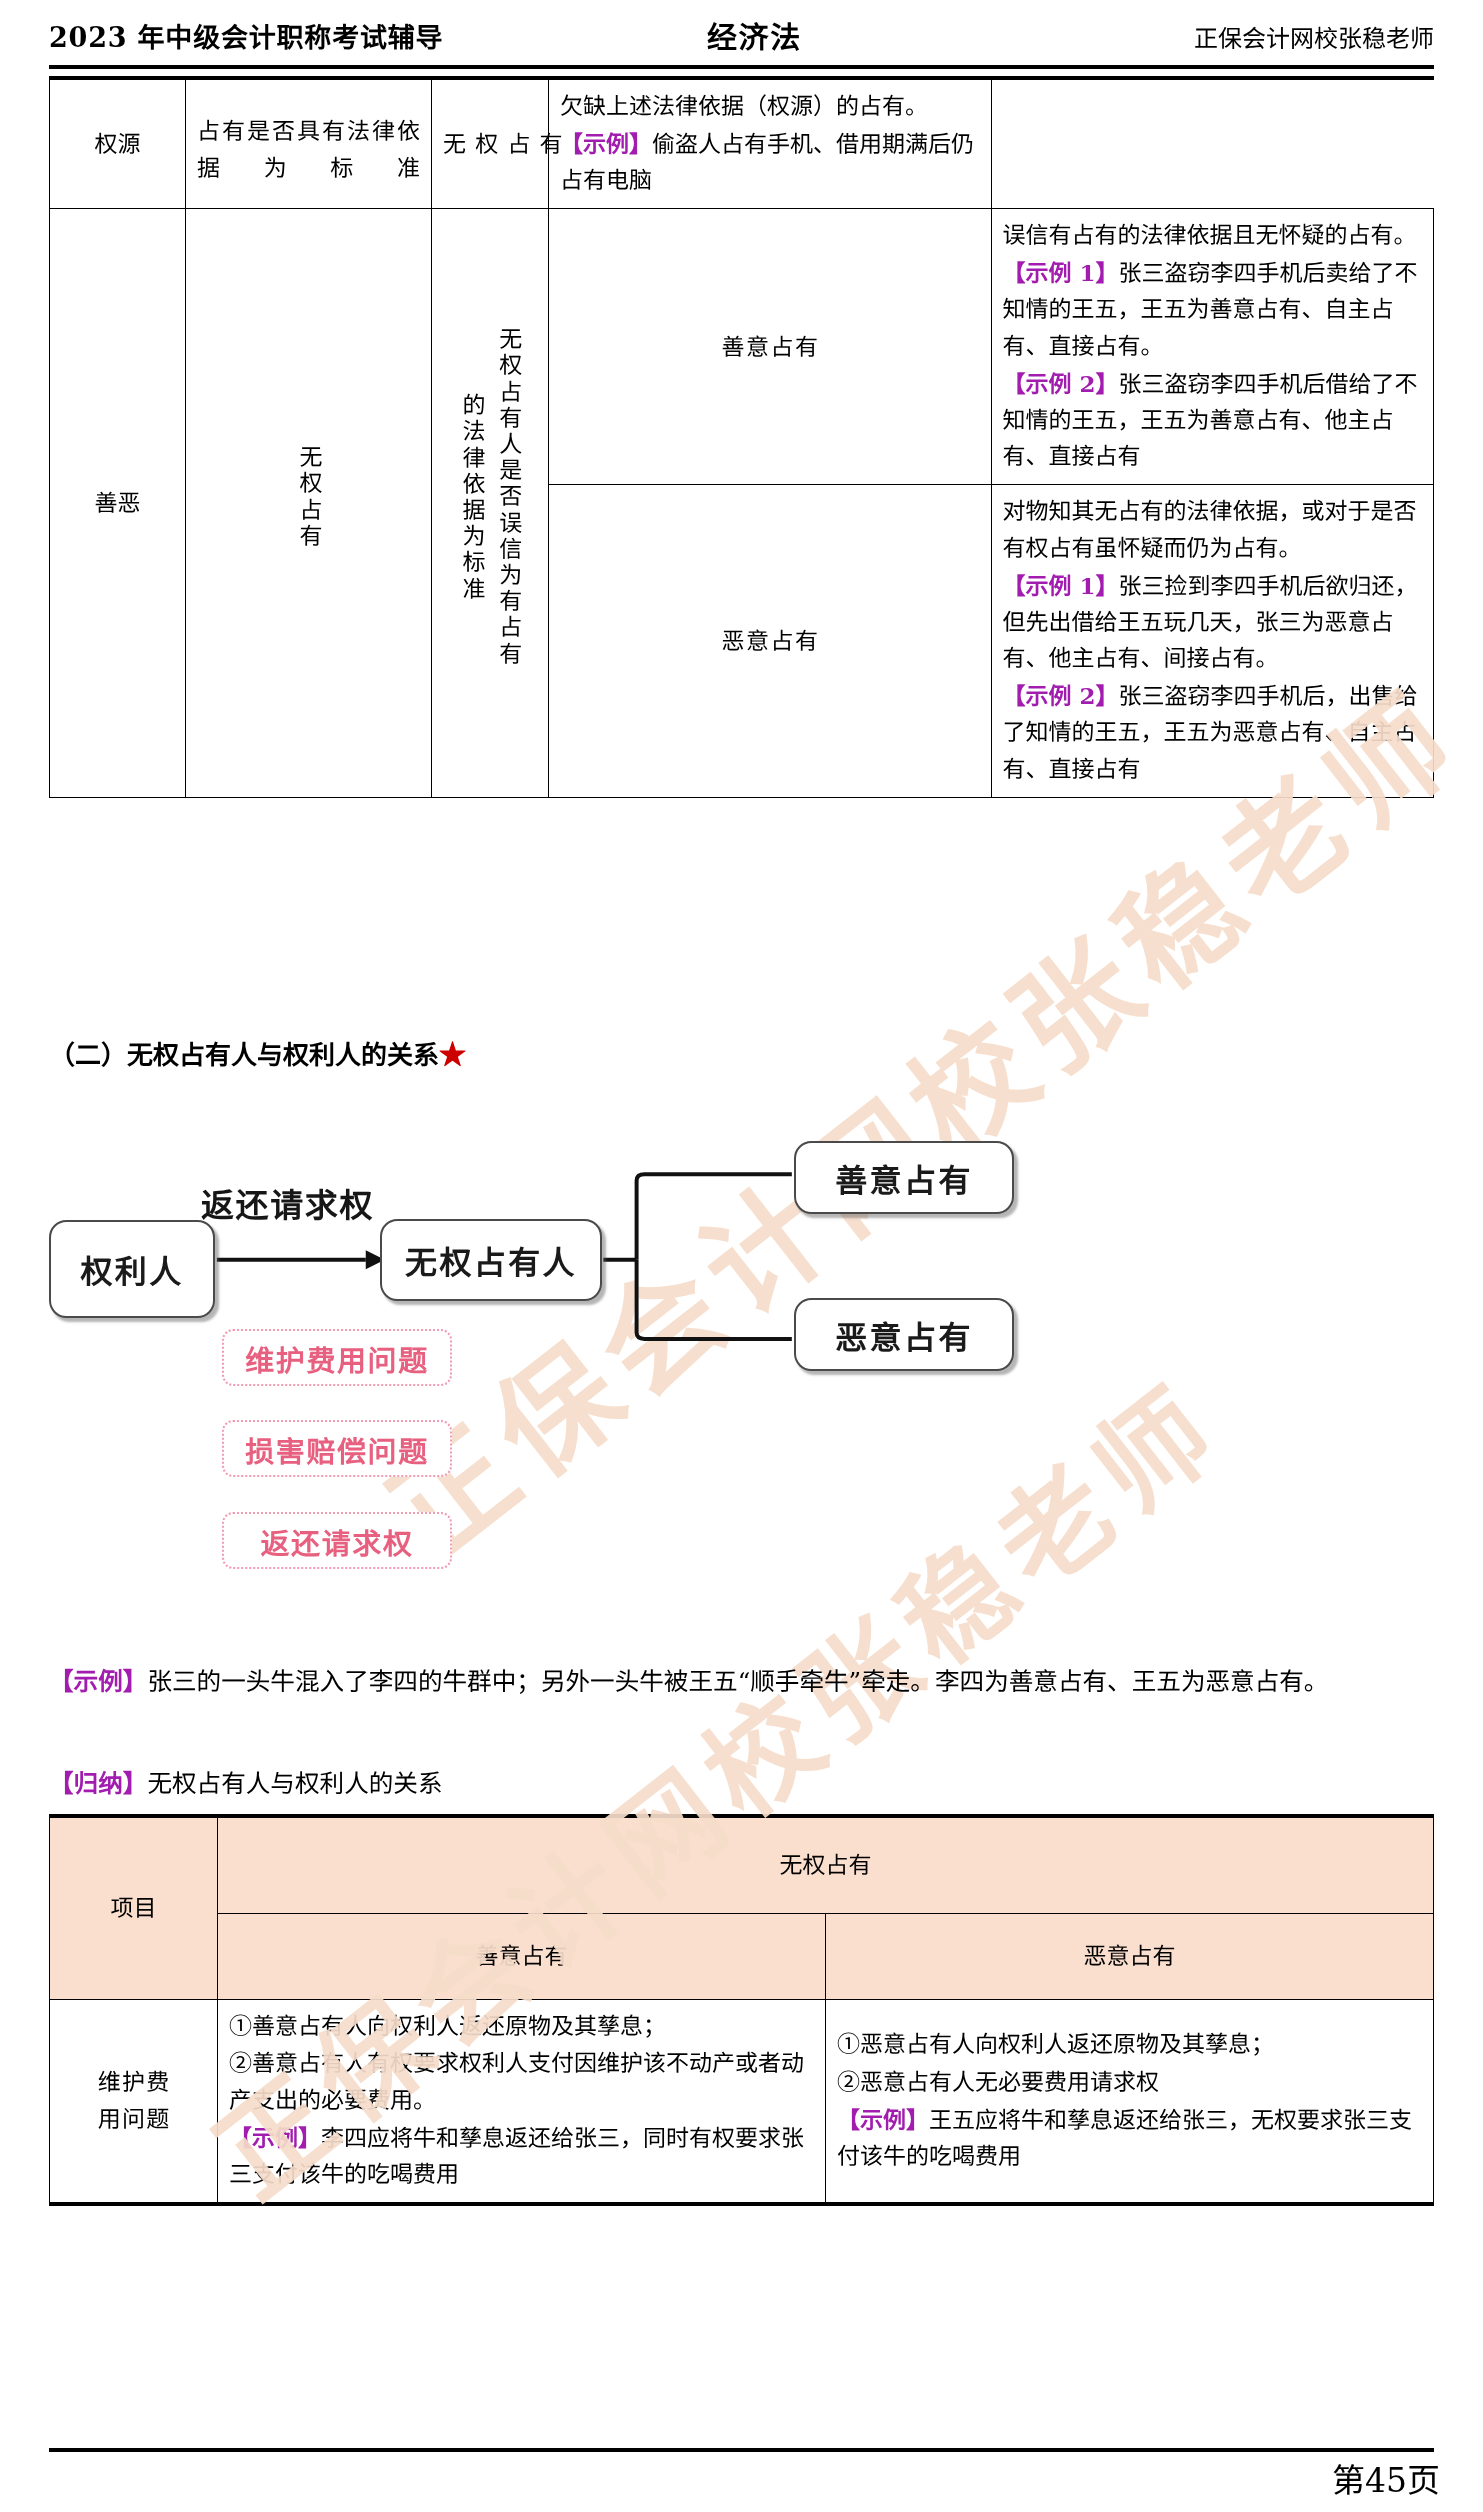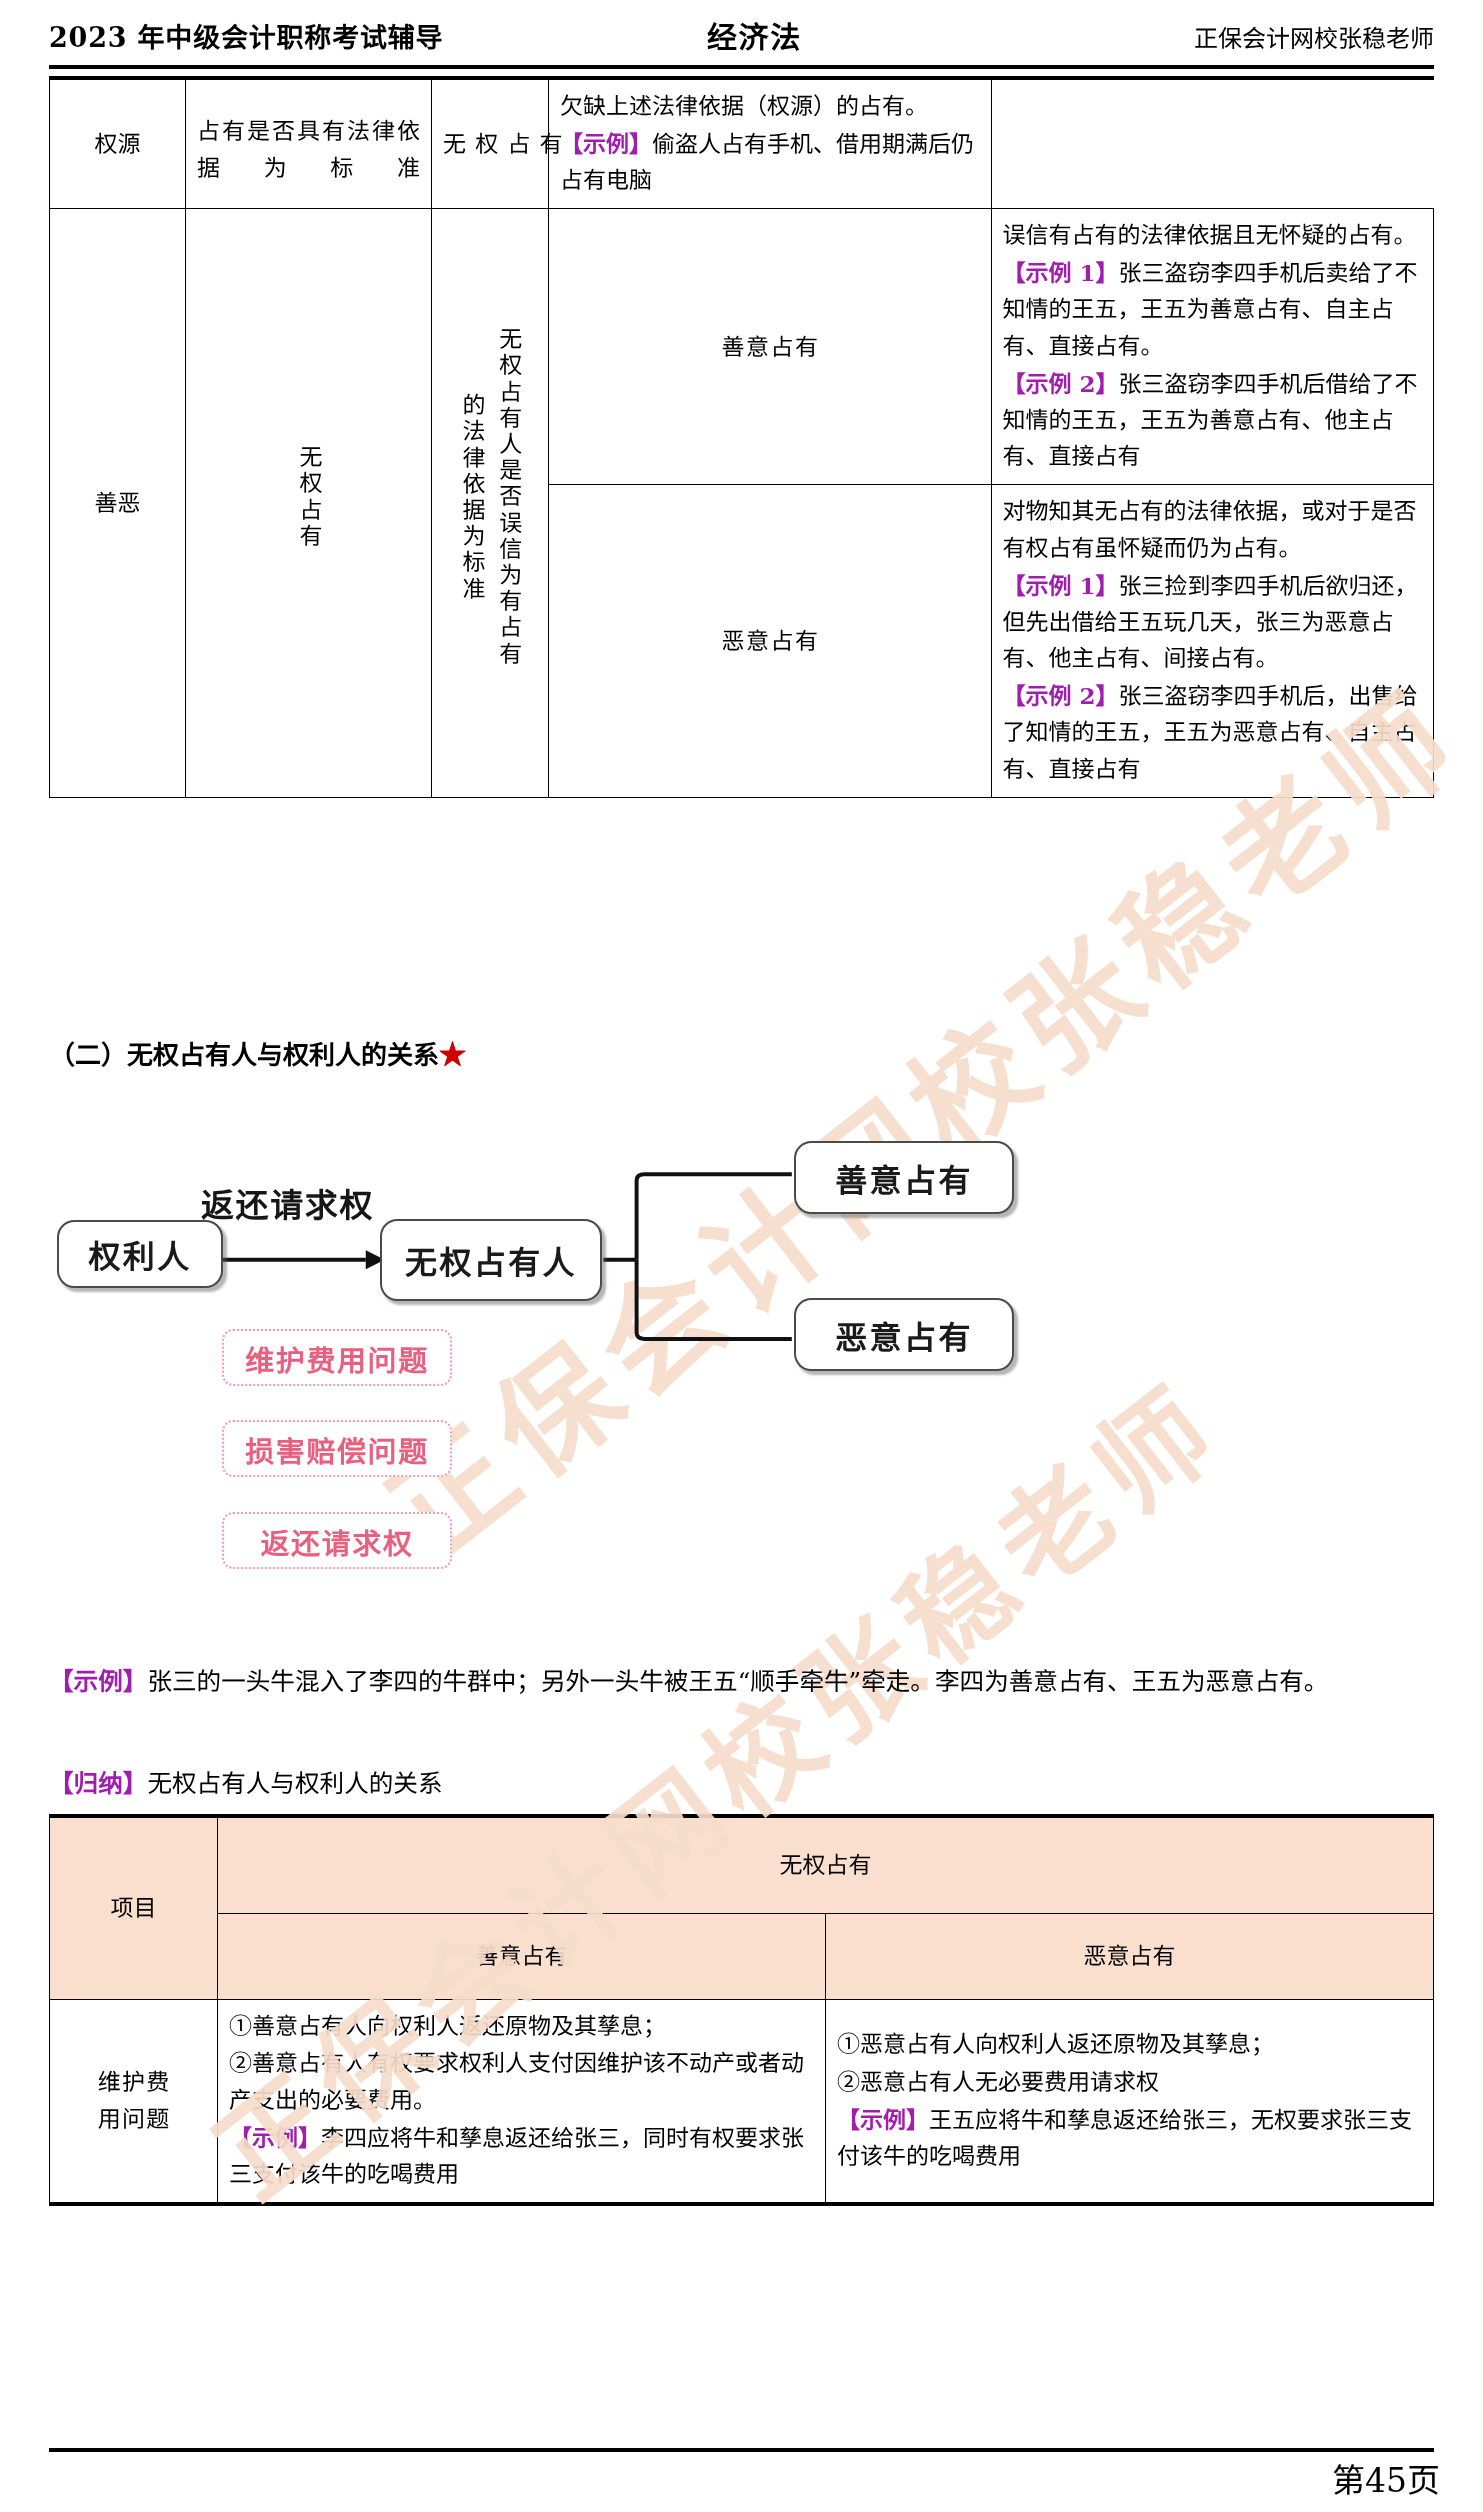--- a/index.html
+++ b/index.html
@@ -143,21 +143,21 @@
     border-radius: 17.4px;
     box-shadow: 3.2px 4px 2.4px rgba(90,90,90,.45);
     display: flex; align-items: center; justify-content: center;
     font-family: "DejaVu Serif", "Liberation Serif", serif;
     font-weight: 700;
     font-size: 32px;
     letter-spacing: 2.4px;
     color: #1a1a1a;
     white-space: nowrap;
   }
-  #fb-owner   { left: 8px;   top: 87px; width: 166px; height: 68px; }
+  #fb-owner   { left: 0px;   top: 87px; width: 166px; height: 98px; }
   #fb-holder  { left: 331px; top: 86px; width: 222px; height: 82px; }
   #fb-good    { left: 745px; top: 8px;  width: 220px; height: 73px; }
   #fb-bad     { left: 745px; top: 165px; width: 220px; height: 73px; }
   .flow-label {
     position: absolute;
     left: 152px; top: 46px;
     font-size: 33px; font-weight: 700;
     font-family: "DejaVu Serif", "Liberation Serif", serif;
     letter-spacing: 1.6px;
     white-space: nowrap;

